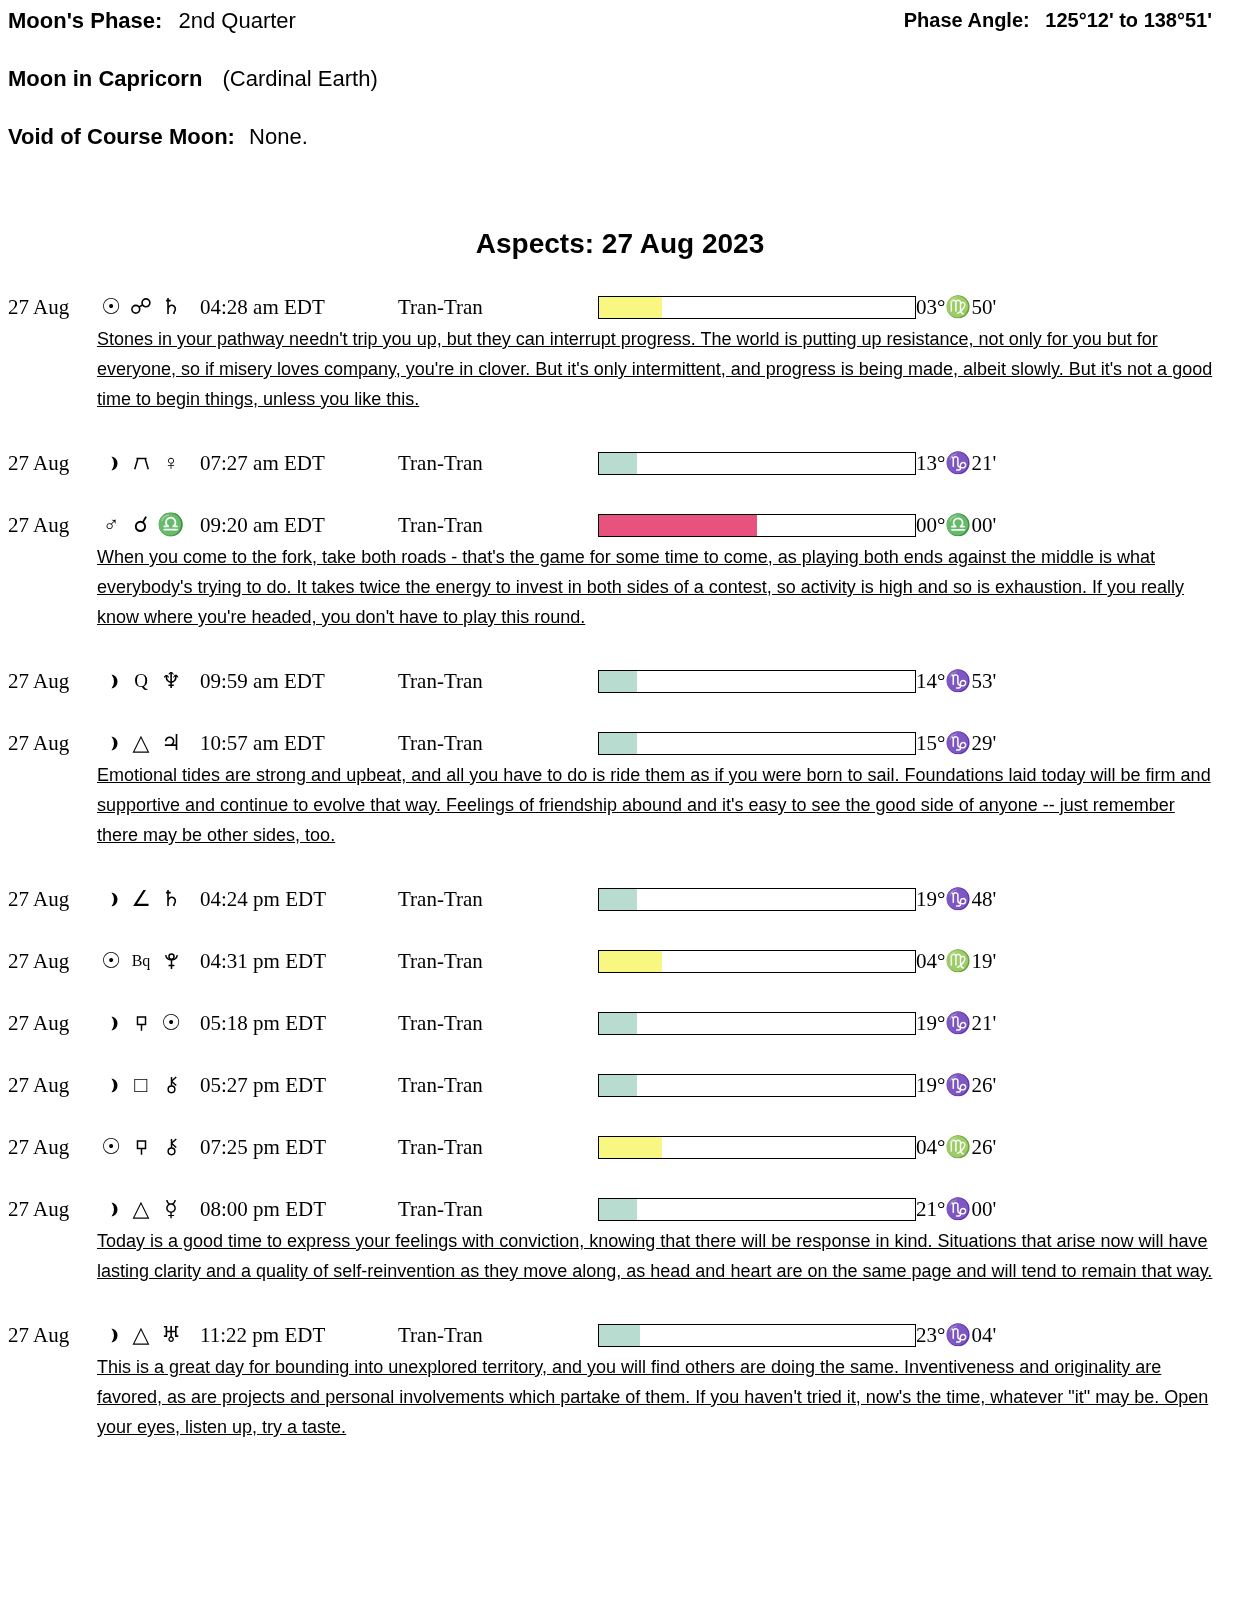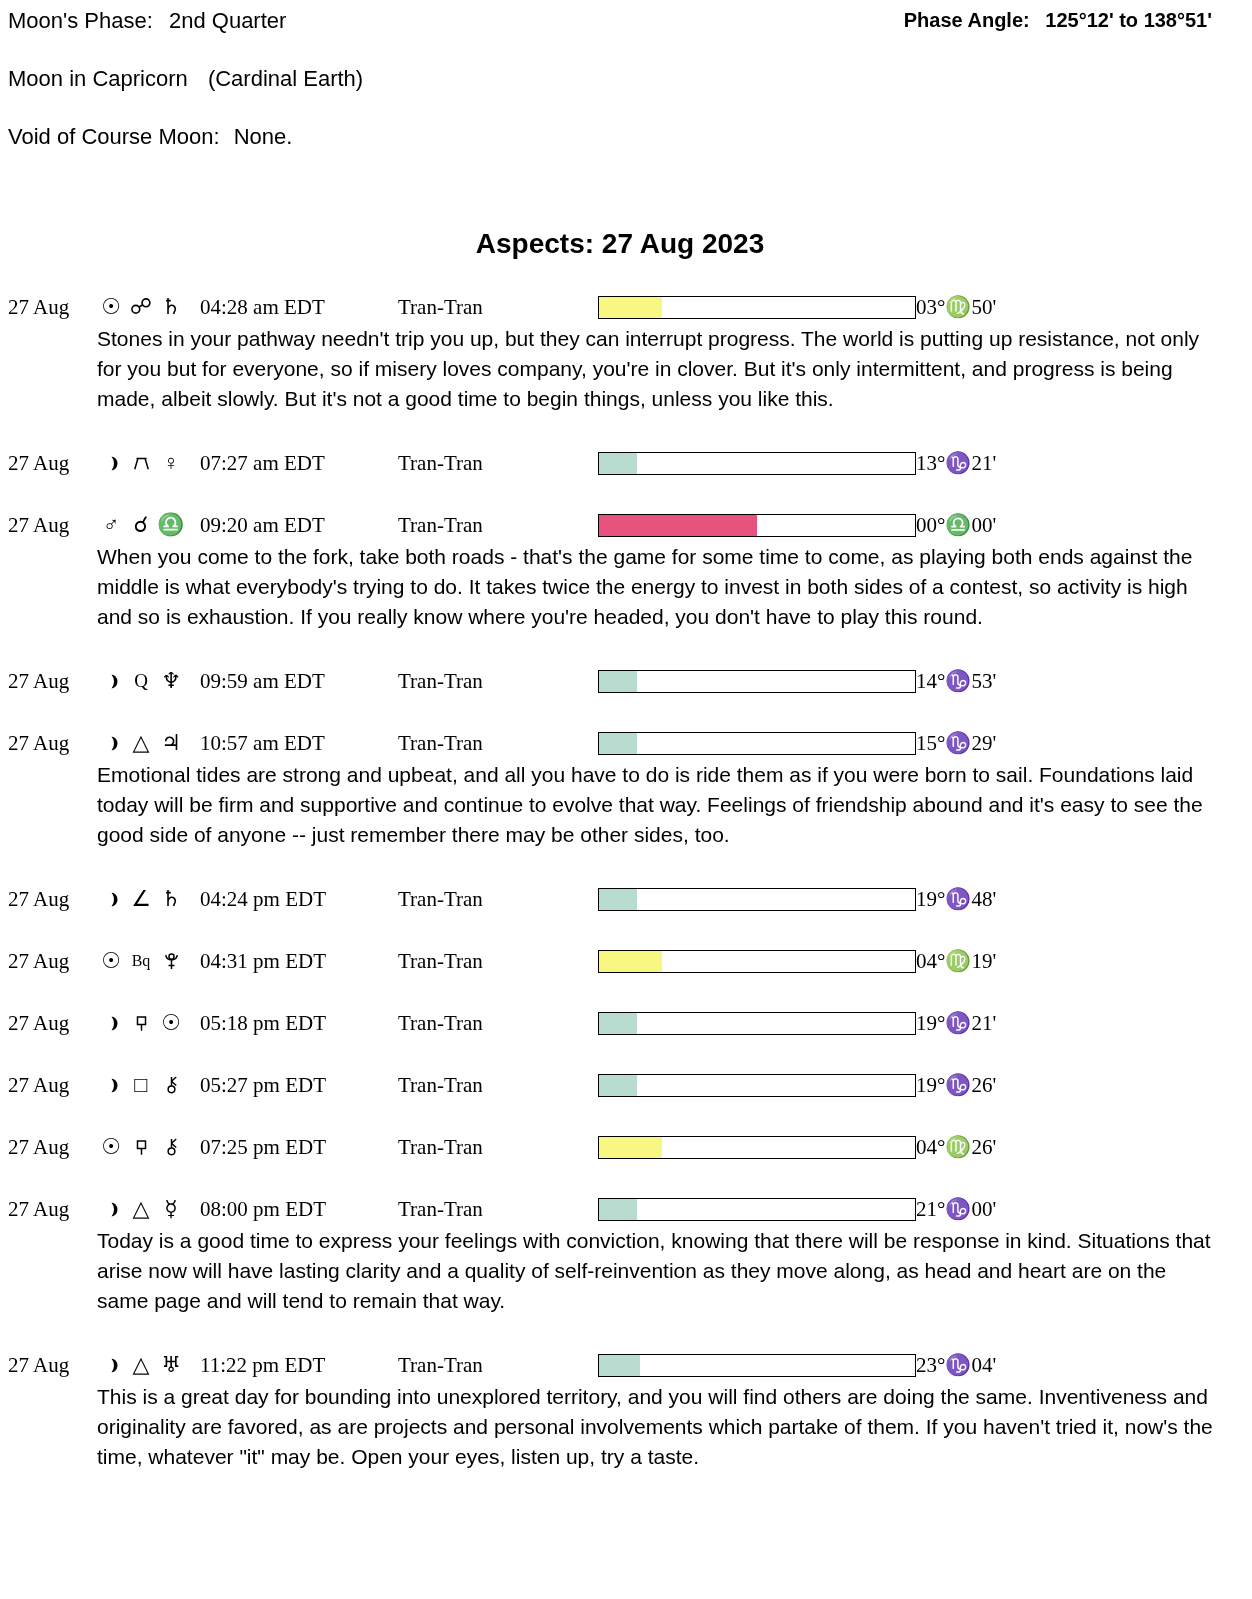--- a/index.html
+++ b/index.html
@@ -4,40 +4,40 @@
 <style>
   * { margin:0; padding:0; box-sizing:border-box; }
   html,body { background:#ffffff; color:#000000; }
   body {
     width:1252px; min-height:1599px;
     font-family:"Liberation Sans","DejaVu Sans",sans-serif;
     font-size:21px; padding:8px 0 20px 8px;
   }
   .hdr-line { display:flex; align-items:flex-start; margin-bottom:32px; }
   .hdr-left { font-size:22px; }
-  .lbl { font-weight:400; font-size:22px; }
+  .lbl { font-weight:700; font-size:22px; }
   .val { font-weight:400; font-size:22px; }
   .phase-angle { margin-left:auto; margin-right:40px; font-size:20px; font-weight:700; padding-top:1px; }
   .aspects-title { text-align:center; font-weight:700; font-size:28px; margin:78px 20px 34px 0; }
   .group { margin-bottom:36px; }
   .arow { display:flex; align-items:center; height:26px; white-space:nowrap;font-family:Liberation Serif, serif; }
   .c-date { width:88px; }
   .c-syms { width:104px; display:flex; align-items:center; }
   .g { display:inline-flex; justify-content:center; align-items:center; width:30px; font-size:22px; }
   .g-letter { font-size:19px; }
   .g-sm { font-size:16px; letter-spacing:0; }
   .gsvg { width:17px; height:19px; display:block; }
   .gsvg path, .gsvg circle { stroke:#000; stroke-width:1.4; fill:none; stroke-linecap:butt; }
   .gsvg .fillp { fill:#000; stroke:none; }
   .c-time { width:198px; }
   .c-type { width:200px; }
   .bar { width:318px; height:23px; border:1px solid #000; background:#fff; display:inline-block; overflow:hidden; }
   .fill { display:block; height:100%; width:0; }
   .c-deg { }
-  .note { padding-left:89px; width:1205px; line-height:30px; margin-top:4px; margin-bottom:4px; font-size:21px; white-space:normal; }
+  .note { padding-left:89px; width:1205px; line-height:30px; margin-top:4px; margin-bottom:4px; font-size:18px; white-space:normal;text-decoration:underline; }
 </style>
 </head>
 <body>
 
 <div class="hdr-line">
   <div class="hdr-left">
     <span class="lbl">Moon's Phase:</span>
     <span class="val" style="margin-left:10px;">2nd Quarter</span>
   </div>
   <div class="phase-angle">

